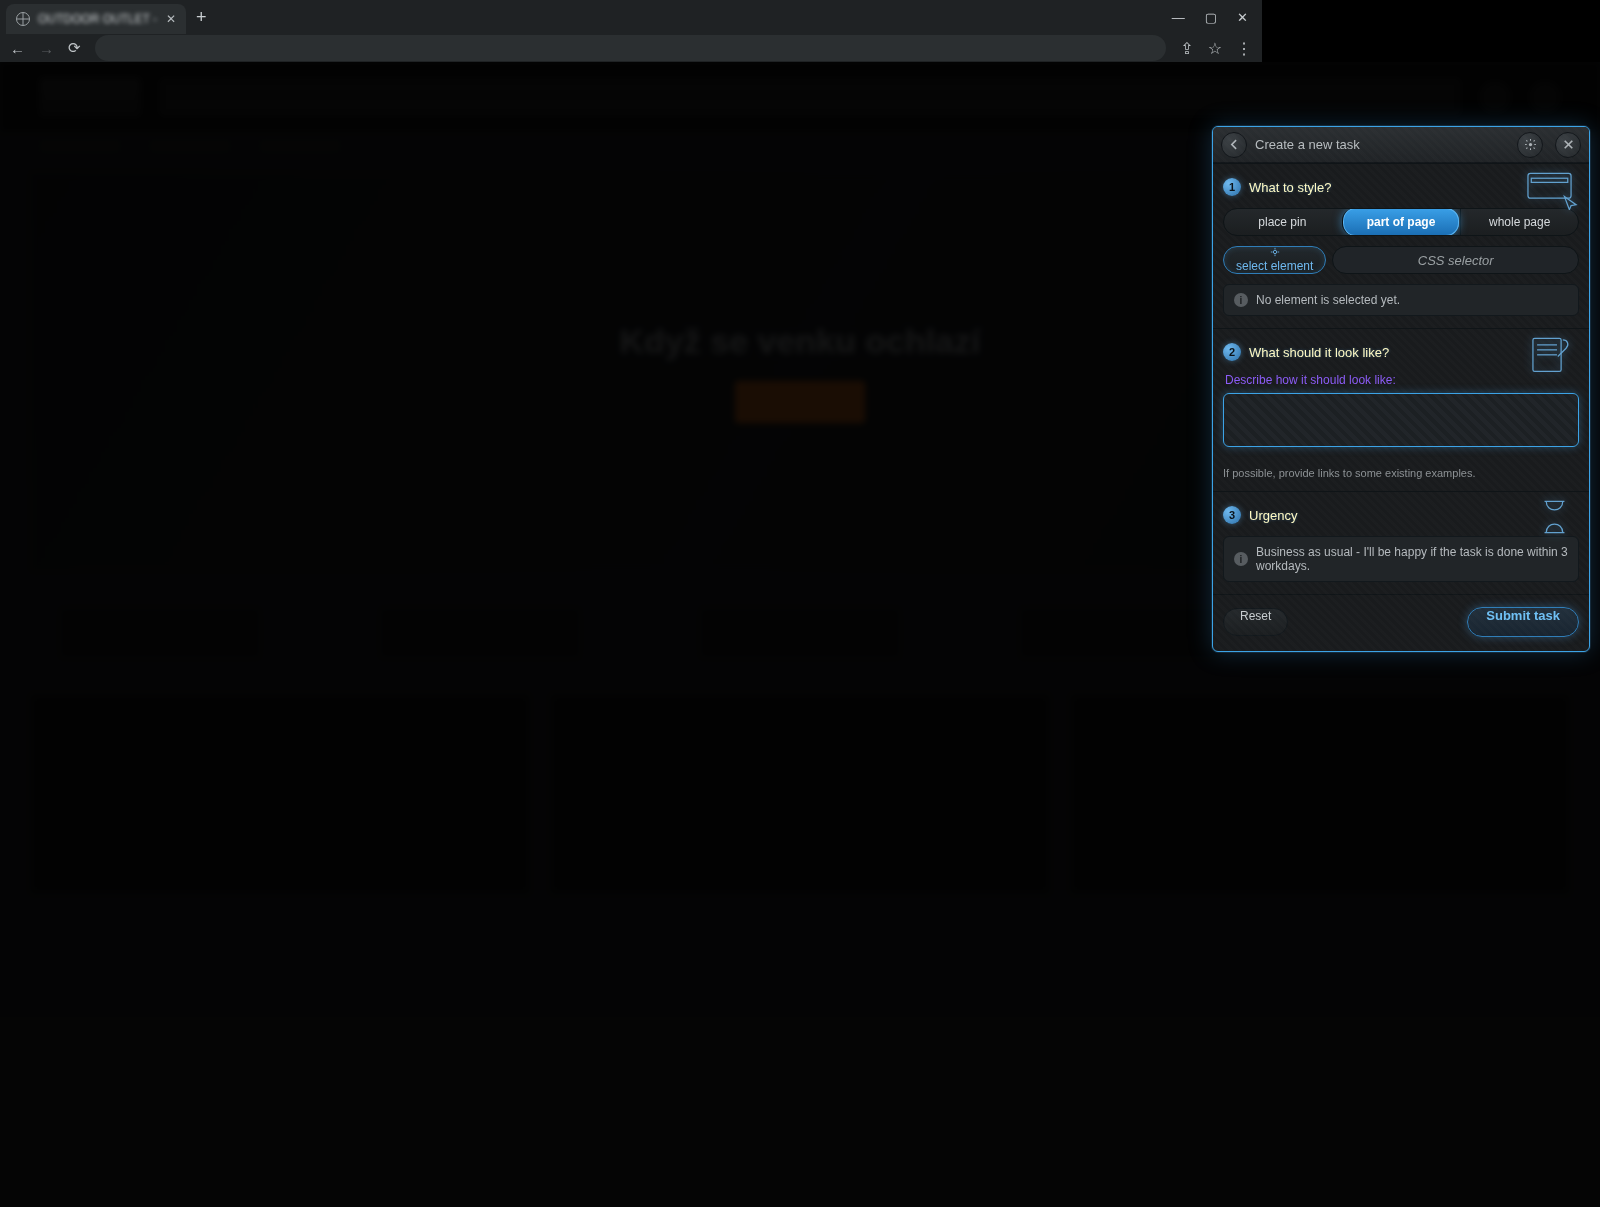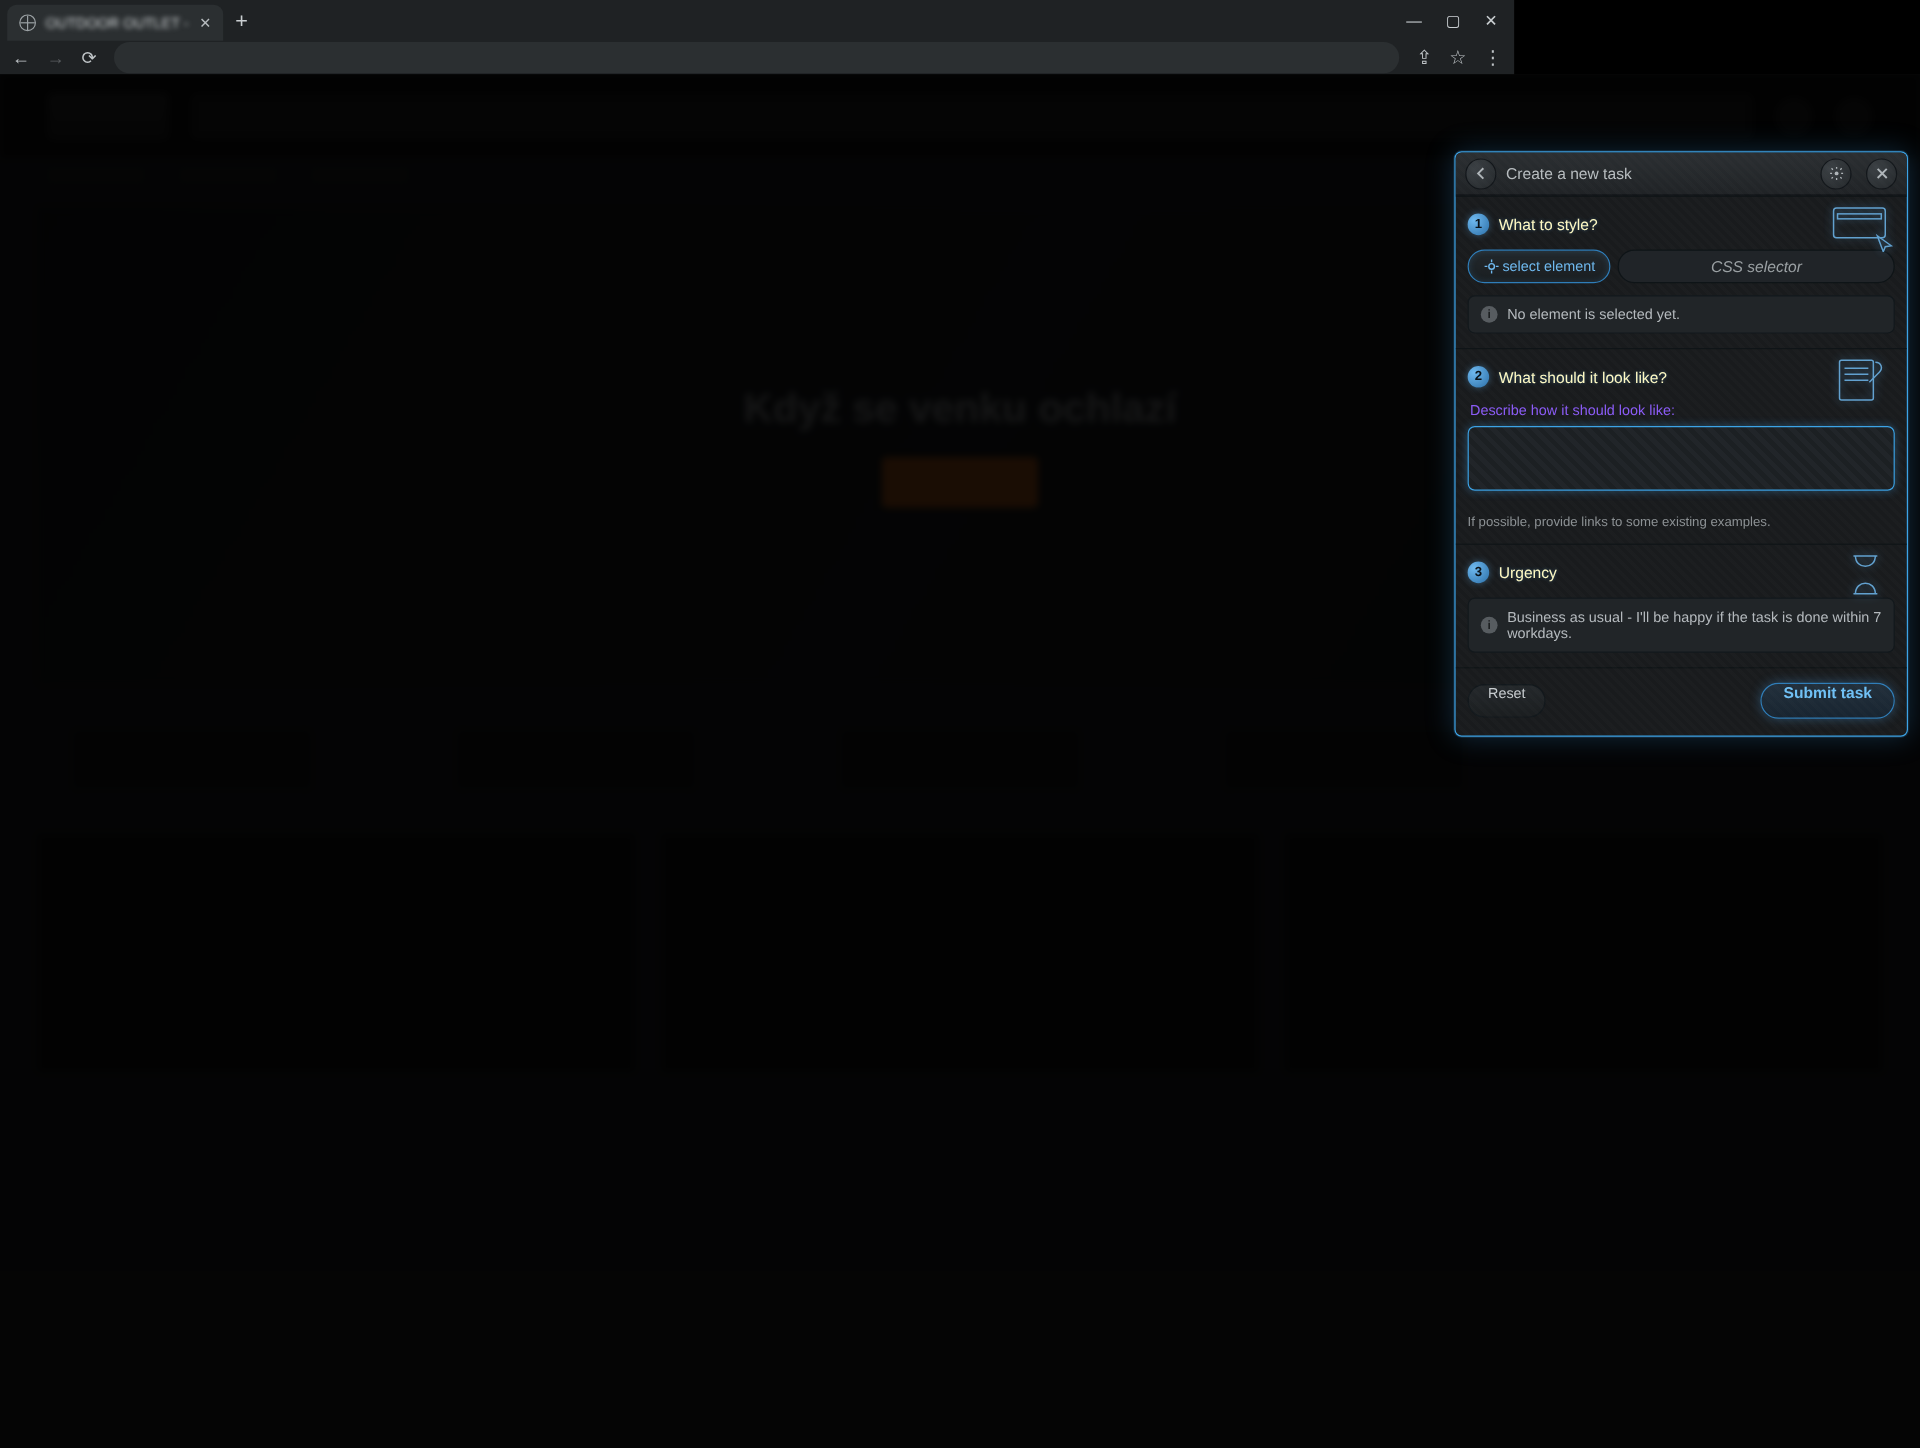--- a/index.html
+++ b/index.html
@@ -60,21 +60,21 @@
   .steptitle { color:#fef9c3; text-shadow:0 0 3px rgba(90,170,230,.4); }
   .secglow { position:absolute; right:8px; top:4px; opacity:.85; }
   .secglow svg { width:58px; height:42px; stroke:#6fb9ef; fill:none; stroke-width:1.5; filter:drop-shadow(0 0 4px rgba(100,180,240,.6)); }
 
   .seggroup { display:flex; gap:2px; background:linear-gradient(#24282b,#1b1e20); border:1px solid #0e1417; border-radius:14px; overflow:hidden; height:28px; }
   .seg { flex:1; display:flex; align-items:center; justify-content:center; color:#d6dadd; font-size:12px; cursor:pointer; border-left:1px solid #0e1417; }
   .seg:first-child { border-left:none; }
   .seg.active { background:linear-gradient(#3aa0e8,#1a6db3); color:#fff; font-weight:700; box-shadow:0 0 10px rgba(70,170,240,.6), inset 0 0 0 1px #5cb4f0; border-radius:13px; margin:-1px; z-index:1; position:relative; }
 
   .subrow { display:flex; align-items:center; gap:6px; margin-top:10px; }
-  .chipbtn { display:flex; align-items:center; gap:2px; height:28px; padding:0 12px; border-radius:14px; border:1px solid #2f7db8; background:linear-gradient(#22282c,#1a1e21); color:#6fb9ef; font-size:12px; cursor:pointer; box-shadow:0 0 6px rgba(80,160,220,.2) inset; }
+  .chipbtn { display:flex; align-items:center; gap:2px; height:28px; padding:0 12px; border-radius:14px; border:1px solid #2f7db8; background:linear-gradient(#22282c,#1a1e21); color:#6fb9ef; font-size:12px; cursor:pointer; box-shadow:0 0 6px rgba(80,160,220,.2) inset;flex-direction:column; }
   .chipbtn svg { width:14px; height:14px; stroke:#6fb9ef; fill:none; stroke-width:2; }
   .cssinput { flex:1; height:28px; background:#202428; border:1px solid #0e1417; border-radius:14px; padding:0 12px; color:#9aa0a3; font-style:italic; display:flex; align-items:center;justify-content:center; }
 
   .msgbox { margin-top:10px; background:#212528; border:1px solid #12181c; border-radius:6px; padding:8px 10px; display:flex; gap:8px; align-items:center; color:#b5babe; font-size:12px; }
   .infoicon { width:14px; height:14px; border-radius:50%; background:#575c60; color:#1b1e20; font-size:10px; font-weight:700; display:flex; align-items:center; justify-content:center; flex-shrink:0; }
 
   .fieldlabel { color:#8b5cf6; font-size:12px; margin:12px 2px 6px; }
   .textarea { width:100%; height:54px; background:repeating-linear-gradient(45deg,#212529 0 4px,#1c2023 4px 8px); border:1px solid #3ca3e6; border-radius:6px; box-shadow:0 0 8px rgba(70,170,240,.35); }
   .hint { color:#8c9194; font-size:11px; margin-top:20px; }
 
@@ -170,20 +170,25 @@
       <div class="secglow">
         <svg viewBox="0 0 70 50">
             <rect x="6" y="6" width="52" height="30" rx="3"></rect>
             <rect x="10" y="12" width="44" height="5"></rect>
             <path d="M50 34l14 10-6 1-2 5z"></path>
           </svg>
       </div>
       <div class="sechead">
         <div class="stepnum">1</div>
         <div class="steptitle">What to style?</div>
+      </div>
+      <div class="seggroup">
+        <div class="seg">place pin</div>
+        <div class="seg active">part of page</div>
+        <div class="seg">whole page</div>
       </div>
       <div class="subrow">
         <div class="chipbtn">
           <svg viewBox="0 0 24 24">
               <circle cx="12" cy="12" r="4"></circle>
               <path d="M12 2v4M12 18v4M2 12h4M18 12h4"></path>
             </svg>
           <span>select element</span>
         </div>
         <div class="cssinput">
@@ -220,21 +225,21 @@
         <svg viewBox="0 0 70 50">
             <path d="M26 6h24M26 44h24M28 6c0 14 20 14 20 0M28 44c0-14 20-14 20 0"></path>
           </svg>
       </div>
       <div class="sechead">
         <div class="stepnum">3</div>
         <div class="steptitle">Urgency</div>
       </div>
       <div class="msgbox">
         <div class="infoicon">i</div>
-        <span>Business as usual - I'll be happy if the task is done within 7 workdays.</span>
+        <span>Business as usual - I'll be happy if the task is done within 3 workdays.</span>
       </div>
     </div>
 
     <div class="footer">
       <div class="resetbtn">Reset</div>
       <div class="submitbtn">Submit task</div>
     </div>
   </div>
 </div>
 

